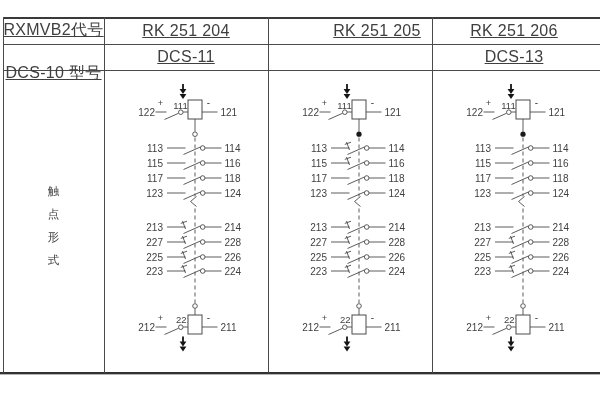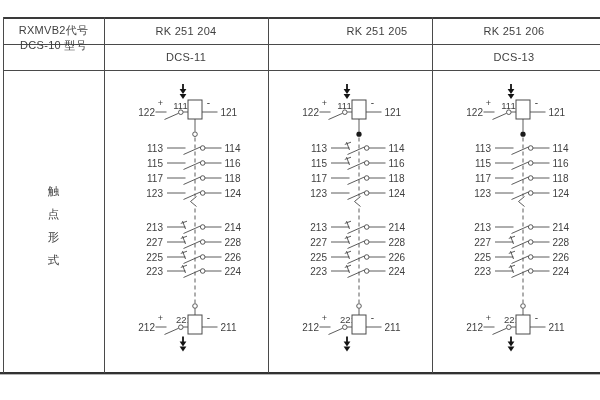--- a/index.html
+++ b/index.html
@@ -1,20 +1,20 @@
 <!DOCTYPE html>
 <html><head>
 <meta charset="utf-8">
 <style>
   html,body{margin:0;padding:0;background:#fff;}
   #page{position:relative;width:600px;height:400px;background:#fff;overflow:hidden;
         font-family:"Liberation Sans","DejaVu Sans",sans-serif;color:#3f3f3f;}
   .hline,.vline{position:absolute;background:#4a4a4a;}
   .cell{position:absolute;display:flex;align-items:center;justify-content:center;
-        font-size:11px;letter-spacing:.3px;color:#3f3f3f;white-space:nowrap;}
+        font-size:16px;letter-spacing:.3px;color:#3f3f3f;white-space:nowrap;text-decoration:underline;}
   #vlabel{position:absolute;left:3px;top:180px;width:101px;display:flex;flex-direction:column;
           align-items:center;font-size:11.5px;line-height:23px;color:#3f3f3f;}
   svg text{font-family:"Liberation Sans","DejaVu Sans",sans-serif;fill:#3f3f3f;}
   svg{position:absolute;top:71px;}
 </style>
 </head>
 <body>
 
 <div id="page">
 
@@ -26,21 +26,21 @@
   <div class="vline" style="left:3px;top:17px;width:1px;height:356px;"></div>
   <div class="vline" style="left:104px;top:17px;width:1px;height:356px;"></div>
   <div class="vline" style="left:268px;top:17px;width:1px;height:356px;"></div>
   <div class="vline" style="left:432px;top:17px;width:1px;height:356px;"></div>
 
   <div class="cell" style="left:3px;top:17px;width:101px;height:27px;">RXMVB2代号</div>
   <div class="cell" style="left:104px;top:17px;width:164px;height:27px;">RK 251 204</div>
   <div class="cell" style="left:268px;top:17px;width:164px;height:27px;margin-left:27px;">RK 251 205</div>
   <div class="cell" style="left:432px;top:17px;width:164px;height:27px;">RK 251 206</div>
 
-  <div class="cell" style="left:3px;top:32px;width:101px;height:26px;">DCS-10 型号</div>
+  <div class="cell" style="left:3px;top:60px;width:101px;height:26px;">DCS-10 型号</div>
   <div class="cell" style="left:104px;top:44px;width:164px;height:26px;">DCS-11</div>
   <div class="cell" style="left:432px;top:44px;width:164px;height:26px;">DCS-13</div>
 
   <div id="vlabel">
       <span>触</span>
       <span>点</span>
       <span>形</span>
       <span>式</span>
     </div>
 

